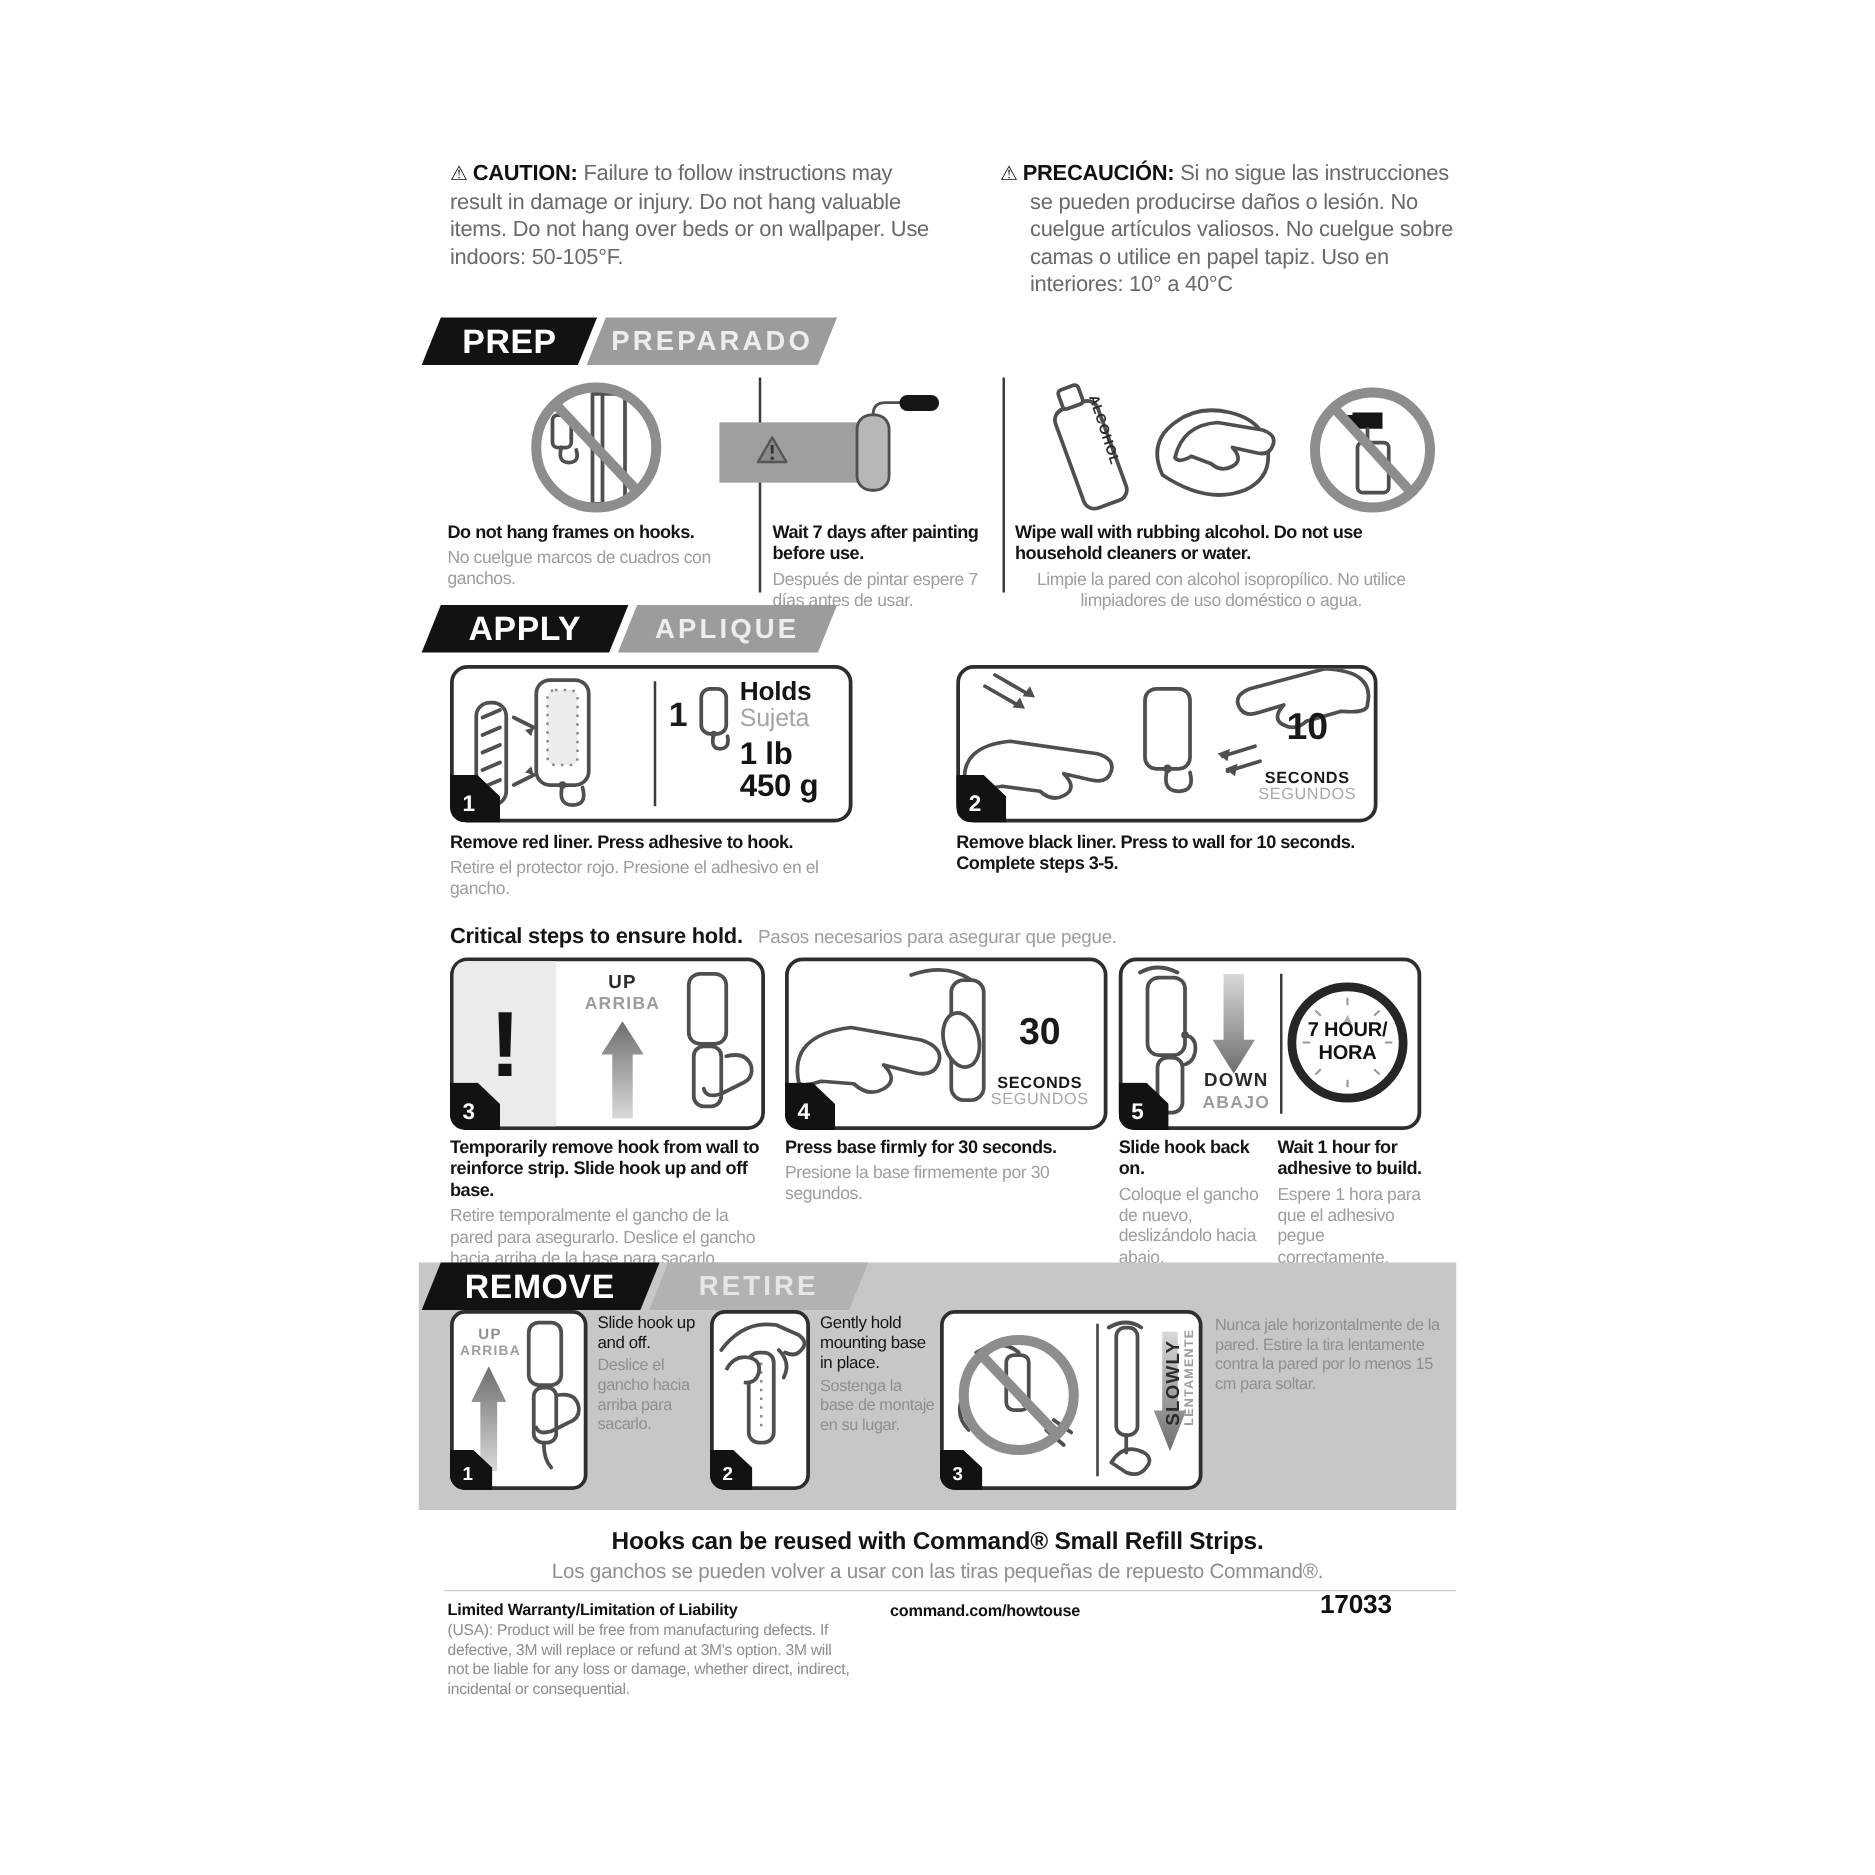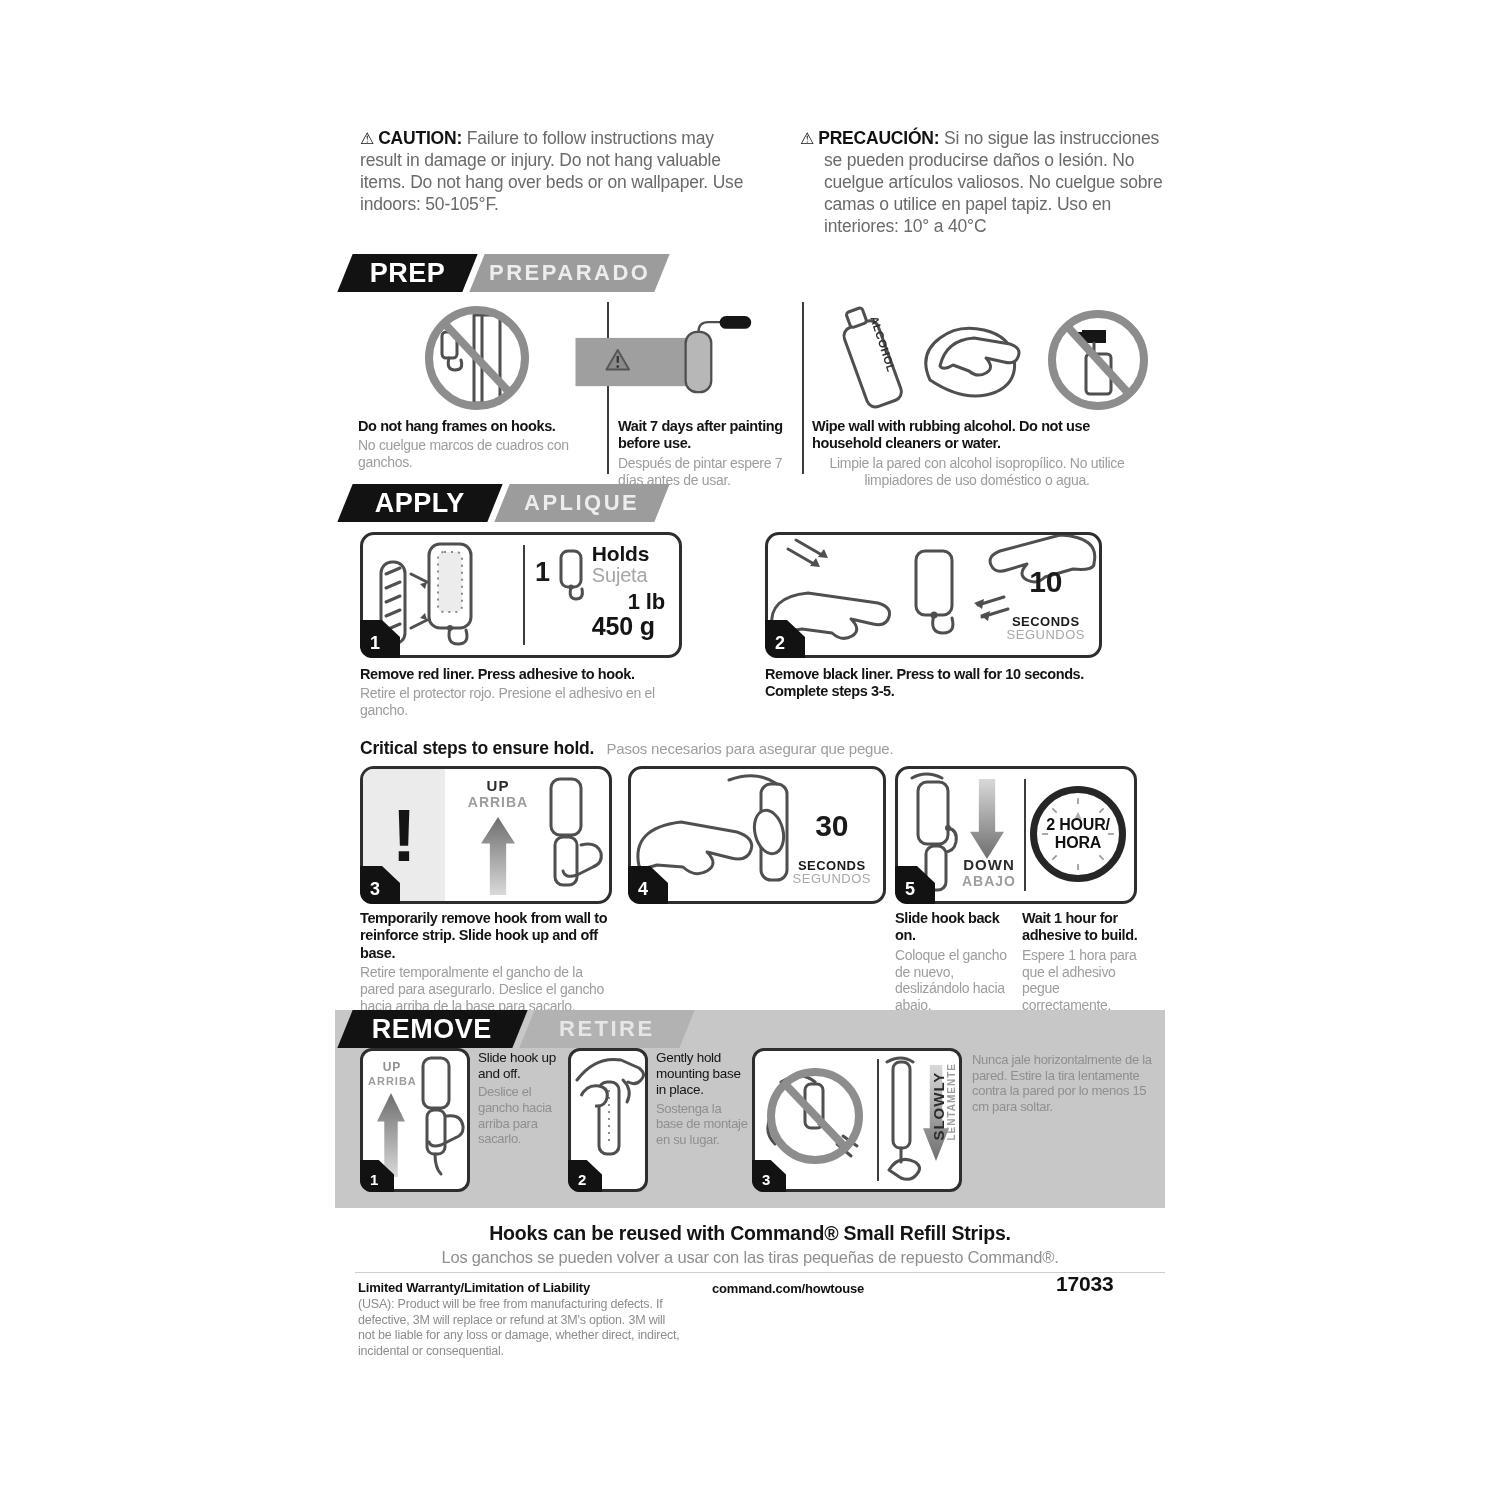--- a/index.html
+++ b/index.html
@@ -189,21 +189,21 @@
     <div style="position:absolute; left:172px; top:8px; width:142px; display:flex; gap:7px; align-items:flex-start;">
       <span style="font-weight:bold; font-size:27px; color:#1a1a1a; margin-top:14px;">1</span>
       <svg width="28" height="56" viewBox="0 0 28 56" style="margin-top:6px;">
         <rect x="4" y="2" width="20" height="36" rx="7" class="skf" stroke-width="2.5"></rect>
         <path d="M14 38 q-3 12 5 12 q8 0 6 -10" class="sk" stroke-width="2.5"></path>
         <circle cx="14" cy="38" r="2.5" fill="#4f4f4f"></circle>
       </svg>
       <div style="line-height:1.05;">
         <div style="font-weight:bold; font-size:21px; color:#141414;">Holds</div>
         <div style="font-size:20px; color:#a5a5a5;">Sujeta</div>
-        <div style="font-weight:bold; font-size:22px; color:#141414; margin-top:4px;margin-left:36px;">1 lb</div>
+        <div style="font-weight:bold; font-size:25px; color:#141414; margin-top:4px;">1 lb</div>
         <div style="font-weight:bold; font-size:25px; color:#141414;">450 g</div>
       </div>
     </div>
     <div class="badge">
         <span>1</span>
       </div>
   </div>
   <div class="caption" style="left:360px; top:666px; width:340px;">
     <div class="cap-en">Remove red liner. Press adhesive to hook.</div>
     <div class="cap-es">Retire el protector rojo. Presione el adhesivo en el gancho.</div>
@@ -271,20 +271,24 @@
       <path d="M96 10 q28 -10 48 4" class="sk" stroke-width="2.5"></path>
     </svg>
     <div class="time-block" style="right:12px; bottom:16px;">
       <div class="time-num">30</div>
       <div class="time-en">SECONDS</div>
       <div class="time-es">SEGUNDOS</div>
     </div>
     <div class="badge">
         <span>4</span>
       </div>
+  </div>
+  <div class="caption" style="left:628px; top:910px; width:240px;">
+    <div class="cap-en">Press base firmly for 30 seconds.</div>
+    <div class="cap-es">Presione la base firmemente por 30 segundos.</div>
   </div>
 
   <div class="stepbox" style="left:895px; top:766px; width:242px; height:138px;">
     <svg width="62" height="126" viewBox="0 0 62 126" style="position:absolute; left:6px; top:3px;">
       <path d="M8 6 q14 -8 30 0" class="sk" stroke-width="2.5"></path>
       <rect x="14" y="10" width="30" height="62" rx="9" class="skf"></rect>
       <path d="M44 56 q10 2 8 14 q-2 10 -12 10" class="sk" stroke-width="2.5"></path>
       <rect x="22" y="74" width="20" height="44" rx="8" class="skf" fill="#f1f1f1" stroke-width="2.5"></rect>
       <circle cx="44" cy="56" r="3" fill="#4f4f4f"></circle>
     </svg>
@@ -302,21 +306,21 @@
           <line x1="6" y1="48" x2="13" y2="48"></line>
             <line x1="83" y1="48" x2="90" y2="48"></line>
           <line x1="18" y1="18" x2="23" y2="23"></line>
             <line x1="73" y1="73" x2="78" y2="78"></line>
           <line x1="78" y1="18" x2="73" y2="23"></line>
             <line x1="23" y1="73" x2="18" y2="78"></line>
         </g>
         <path d="M48 22 l-4 8 h8 z" fill="#b0b0b0"></path>
       </svg>
       <div class="clock-label">
-        <div>2 HOUR/</div>
+        <div>7 HOUR/</div>
         <div>HORA</div>
       </div>
     </div>
     <div class="badge">
         <span>5</span>
       </div>
   </div>
   <div class="caption" style="left:895px; top:910px; width:118px;">
     <div class="cap-en">Slide hook back on.</div>
     <div class="cap-es">Coloque el gancho de nuevo, deslizándolo hacia abajo.</div>

